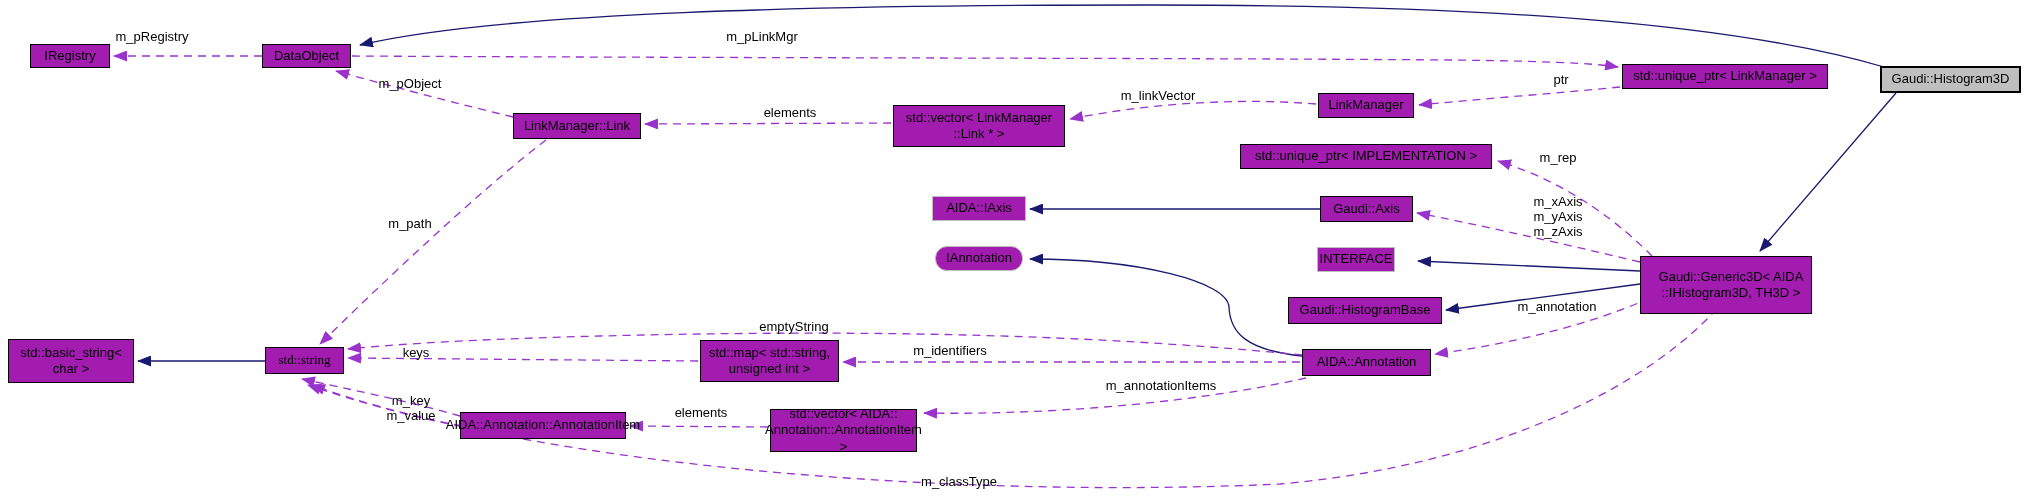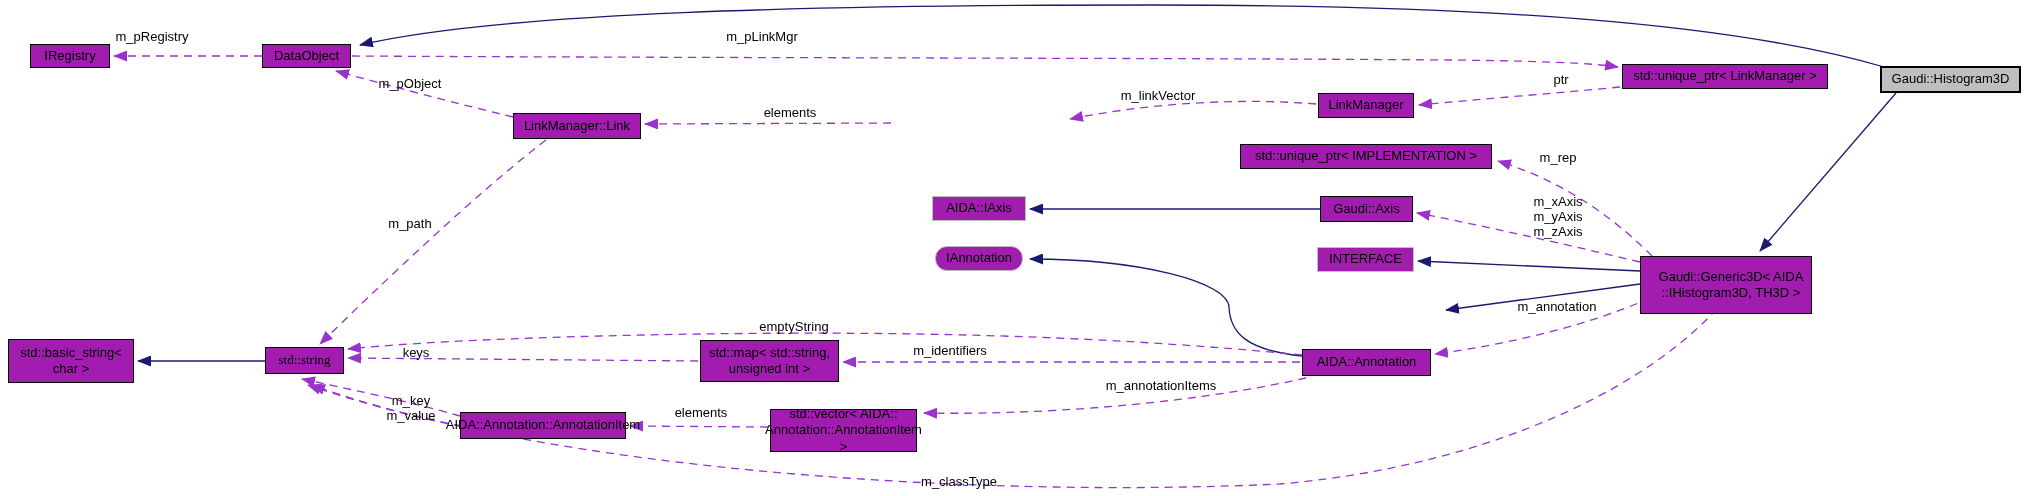--- a/index.html
+++ b/index.html
@@ -82,28 +82,31 @@
     <path class="edge usage" d="M 460,416 C 408,401 348,389 302,379" marker-end="url(#arrUsage)"></path>
     <path class="edge usage" d="M 462,426 C 410,416 356,401 312,385" marker-end="url(#arrUsage)"></path>
     <path class="edge usage" d="M 768,427 L 630,426" marker-end="url(#arrUsage)"></path>
     <path class="edge usage" d="M 1306,378 C 1180,406 1030,415 924,413" marker-end="url(#arrUsage)"></path>
     <path class="edge usage" d="M 1726,298 C 1660,380 1500,465 1280,484 C 980,498 560,472 308,385" marker-end="url(#arrUsage)"></path>
   </svg>
 
   <div class="node" style="left:30px;top:44px;width:80px;height:24px;">IRegistry</div>
   <div class="node" style="left:262px;top:44px;width:89px;height:24px;">DataObject</div>
   <div class="node" style="left:513px;top:113px;width:128px;height:26px;">LinkManager::Link</div>
+  <div class="node" style="left:893px;top:105px;width:172px;height:42px;">std::vector&lt; LinkManager
+::Link * &gt;</div>
   <div class="node" style="left:1318px;top:93px;width:96px;height:25px;">LinkManager</div>
   <div class="node" style="left:1622px;top:64px;width:206px;height:25px;">std::unique_ptr&lt; LinkManager &gt;</div>
   <div class="node focus" style="left:1880px;top:66px;width:141px;height:27px;">Gaudi::Histogram3D</div>
   <div class="node" style="left:1240px;top:144px;width:252px;height:25px;">std::unique_ptr&lt; IMPLEMENTATION &gt;</div>
   <div class="node undoc" style="left:932px;top:196px;width:94px;height:25px;">AIDA::IAxis</div>
   <div class="node" style="left:1320px;top:196px;width:93px;height:26px;">Gaudi::Axis</div>
   <div class="node undoc" style="left:935px;top:246px;width:88px;height:25px;border-radius:12px;">IAnnotation</div>
-  <div class="node undoc" style="left:1317px;top:247px;width:97px;height:25px;">INTERFACE</div>
+  <div class="node undoc" style="left:1317px;top:247px;width:78px;height:25px;">INTERFACE</div>
+  <div class="node" style="left:1288px;top:297px;width:154px;height:27px;">Gaudi::HistogramBase</div>
   <div class="node" style="left:1640px;top:256px;width:172px;height:58px;padding-left:14px;">Gaudi::Generic3D&lt; AIDA
 ::IHistogram3D, TH3D &gt;</div>
   <div class="node" style="left:8px;top:339px;width:126px;height:44px;">std::basic_string&lt;
 char &gt;</div>
   <div class="node" style="left:265px;top:347px;width:79px;height:27px;font-family:Liberation Serif, serif;">std::string</div>
   <div class="node" style="left:700px;top:340px;width:139px;height:42px;">std::map&lt; std::string,
 unsigned int &gt;</div>
   <div class="node" style="left:1302px;top:349px;width:129px;height:27px;">AIDA::Annotation</div>
   <div class="node" style="left:460px;top:412px;width:166px;height:27px;">AIDA::Annotation::AnnotationItem</div>
   <div class="node" style="left:770px;top:409px;width:147px;height:43px;">std::vector&lt; AIDA::

